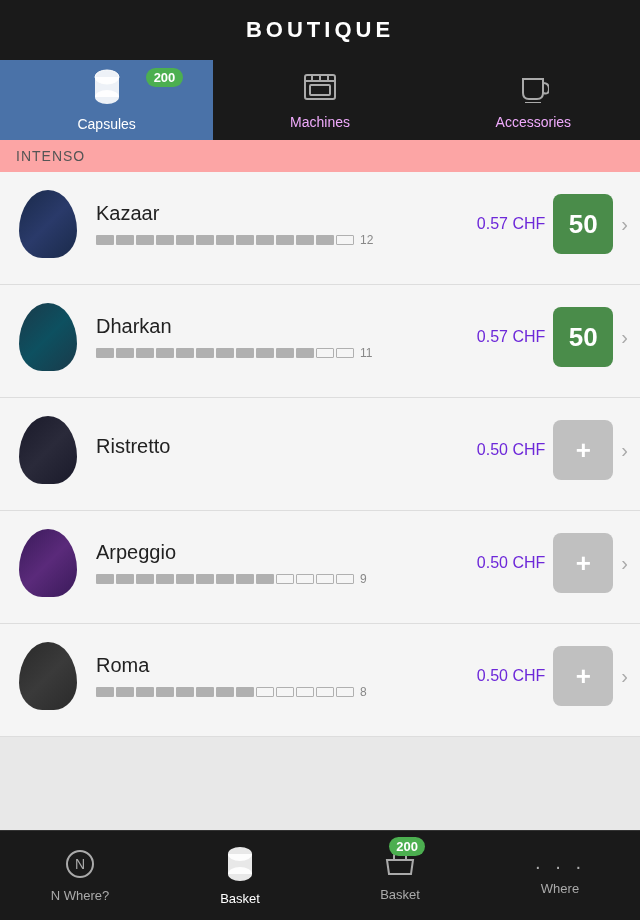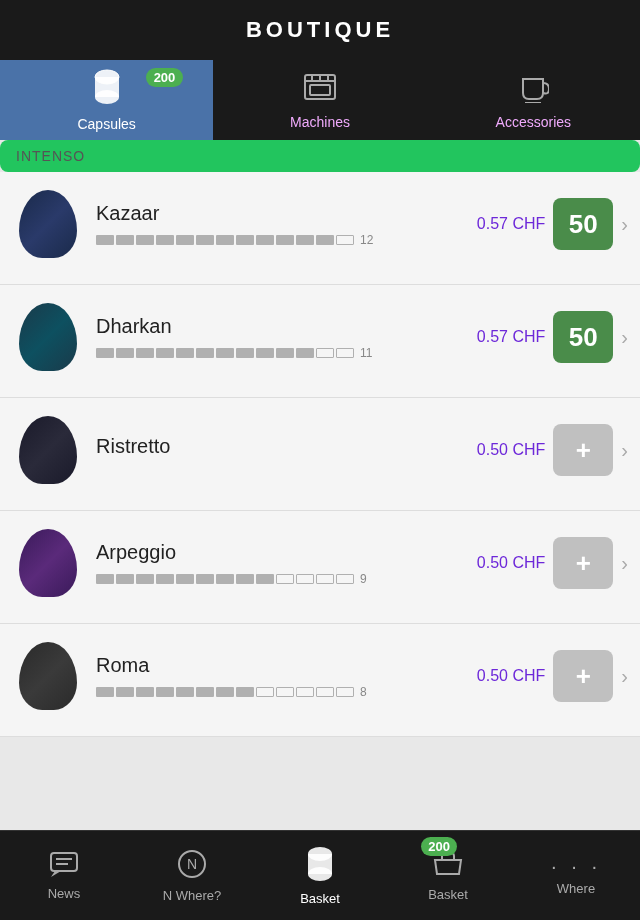--- a/index.html
+++ b/index.html
@@ -64,27 +64,26 @@
       border-radius: 12px;
       font-size: 13px;
       font-weight: bold;
       padding: 2px 8px;
       min-width: 28px;
       text-align: center;
     }
 
     
     .section-header {
-      background: #22c55e;
+      background: #fca5a5;
       padding: 8px 16px;
       font-size: 14px;
       font-weight: 500;
       color: #555;
       letter-spacing: 1px;
-      border-radius: 8px;
     }
 
     
     .product-list {
       background: #f5f5f5;
       flex: 1;
       overflow-y: auto;
     }
 
     .product-row {
@@ -153,21 +152,21 @@
     .product-price {
       font-size: 16px;
       color: #6d28d9;
       width: 90px;
       text-align: right;
       flex-shrink: 0;
     }
 
     .product-qty {
       width: 60px;
-      height: 52px;
+      height: 60px;
       border-radius: 8px;
       display: flex;
       align-items: center;
       justify-content: center;
       margin: 0 8px;
       flex-shrink: 0;
       font-size: 26px;
       font-weight: bold;
     }
     .qty-active {
@@ -417,31 +416,20 @@
       <div class="product-qty qty-inactive">+</div>
       <div class="chevron">›</div>
     </div>
 
   </div>
 </div>
 
 <div class="bottom-nav">
   <div class="bottom-nav-item">
     <div class="bottom-nav-icon">
-      <svg width="30" height="26" viewBox="0 0 30 26">
-        <rect x="2" y="2" width="26" height="18" rx="3" fill="none" stroke="#aaa" stroke-width="2"></rect>
-        <line x1="7" y1="8" x2="23" y2="8" stroke="#aaa" stroke-width="2"></line>
-        <line x1="7" y1="13" x2="19" y2="13" stroke="#aaa" stroke-width="2"></line>
-        <polygon points="6,20 2,26 12,20" fill="#aaa"></polygon>
-      </svg>
-    </div>
-    <span class="bottom-nav-label">News</span>
-  </div>
-  <div class="bottom-nav-item">
-    <div class="bottom-nav-icon">
       <svg width="30" height="30" viewBox="0 0 30 30">
         <circle cx="15" cy="15" r="13" fill="none" stroke="#aaa" stroke-width="2"></circle>
         <text x="15" y="20" text-anchor="middle" font-size="14" fill="#aaa" font-family="Helvetica">N</text>
       </svg>
     </div>
     <span class="bottom-nav-label">N Where?</span>
   </div>
   <div class="bottom-nav-item active">
     <div class="bottom-nav-icon">
       <svg width="32" height="36" viewBox="0 0 32 36">

